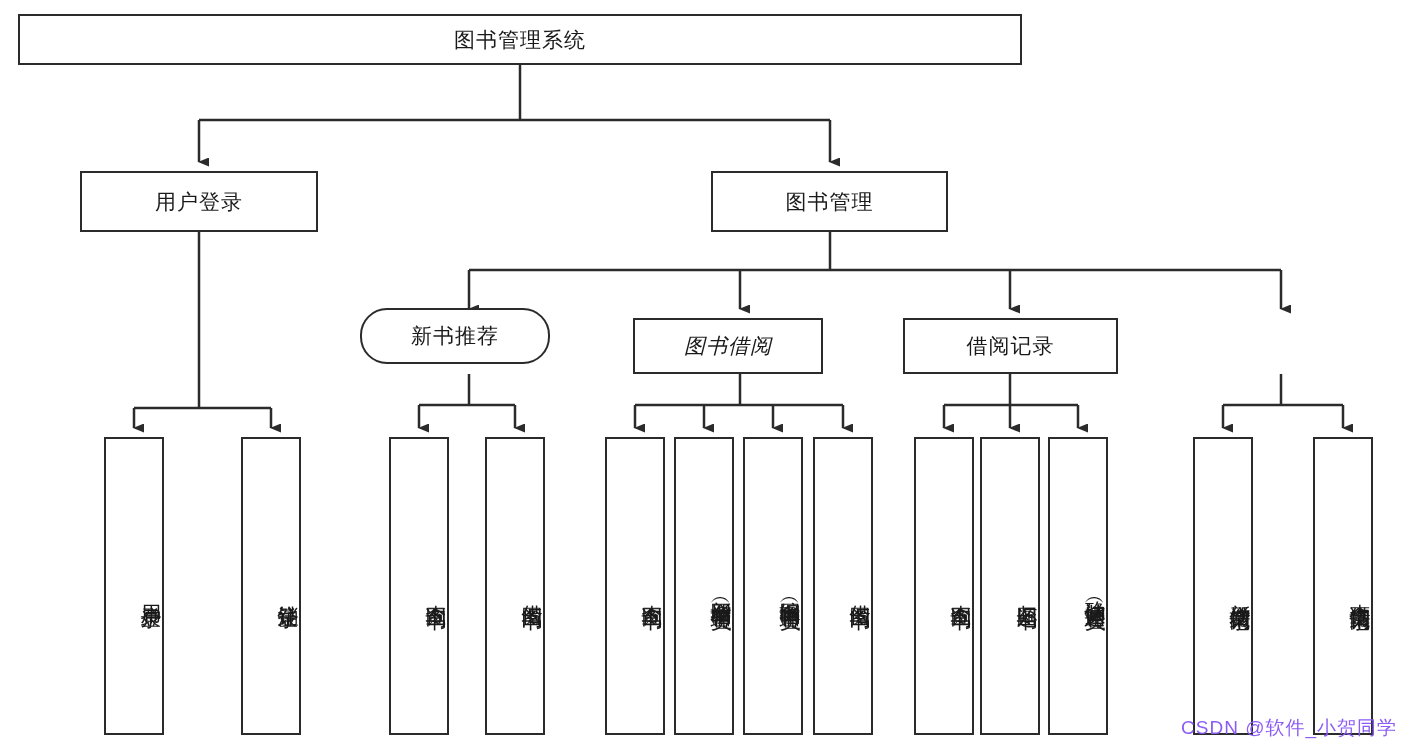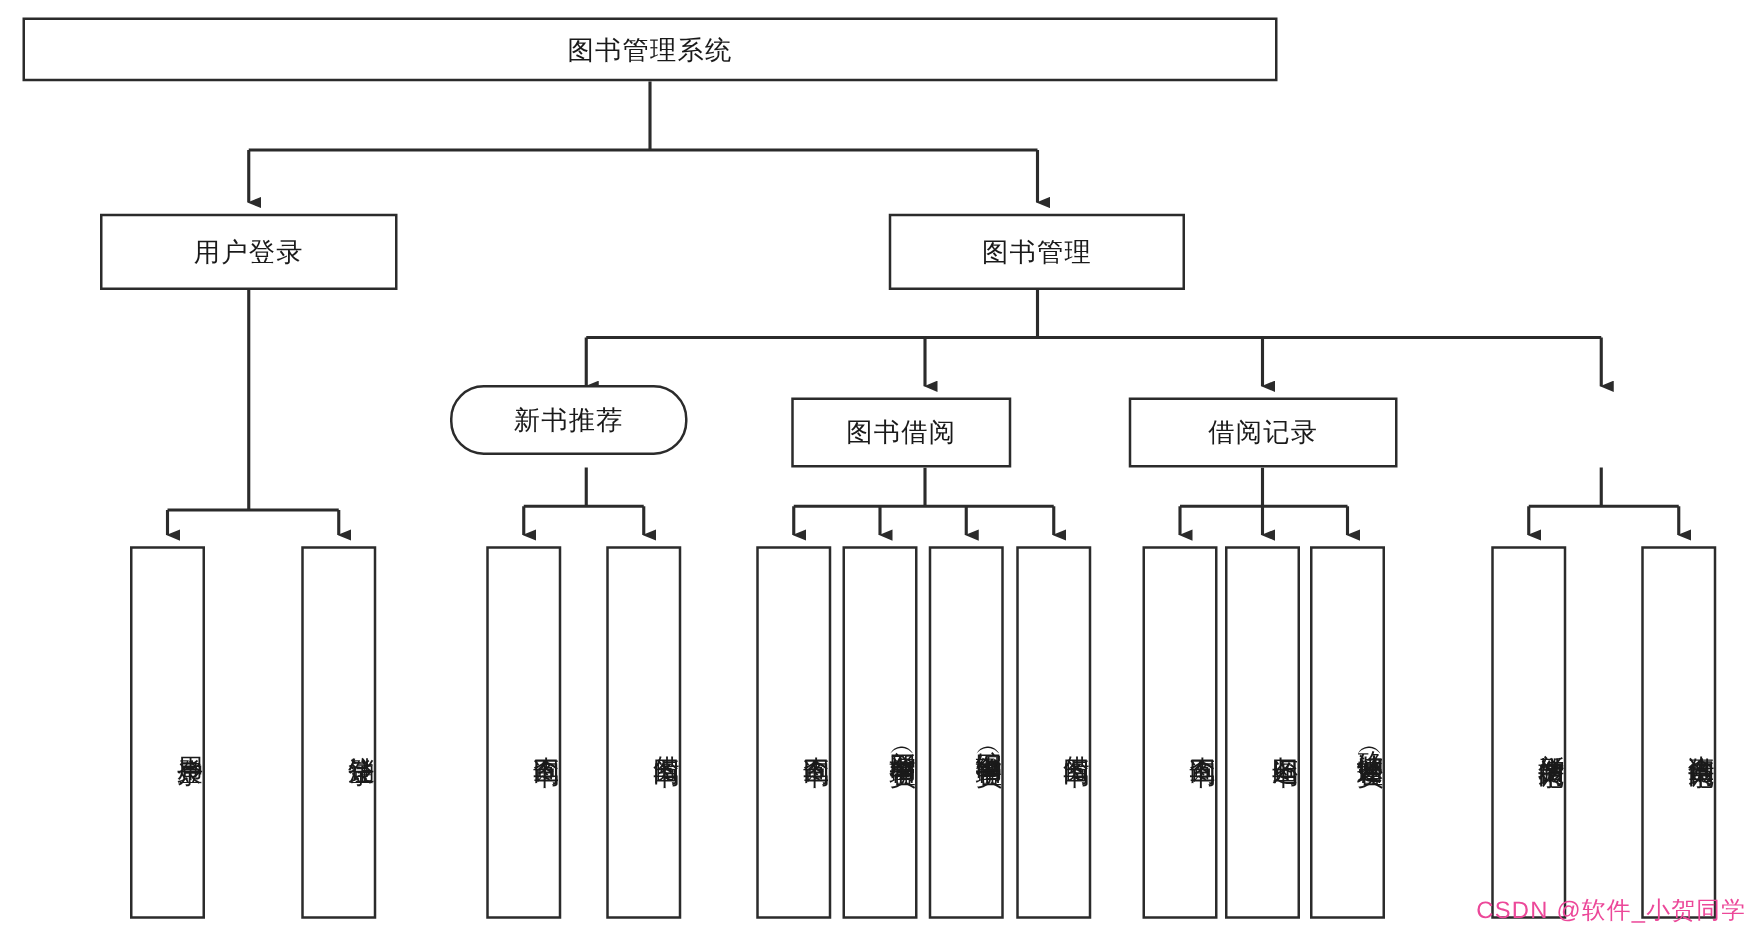--- a/index.html
+++ b/index.html
@@ -50,21 +50,21 @@
     top: 0;
     width: 1405px;
     height: 747px;
     pointer-events: none;
   }
   .watermark {
     position: absolute;
     right: 8px;
     bottom: 6px;
     font-size: 19px;
-    color: #ec4899;
+    color: #8b5cf6;
     letter-spacing: 1px;
     white-space: nowrap;
   }
 </style>
 </head>
 <body>
 
 <div id="canvas">
 
   <svg class="edges" viewBox="0 0 1405 747">
@@ -127,21 +127,21 @@
   <div class="node horiz" style="left:80px; top:171px; width:238px; height:61px;">
     <span>用户登录</span>
   </div>
   <div class="node horiz" style="left:711px; top:171px; width:237px; height:61px;font-family:Liberation Serif, serif;">
     <span>图书管理</span>
   </div>
 
   <div class="node horiz" style="left:360px; top:308px; width:190px; height:56px;border-radius:27px;">
     <span>新书推荐</span>
   </div>
-  <div class="node horiz" style="left:633px; top:318px; width:176px; height:56px;">
+  <div class="node horiz" style="left:633px; top:318px; width:190px; height:56px;font-style:italic;">
     <span>图书借阅</span>
   </div>
   <div class="node horiz" style="left:903px; top:318px; width:215px; height:56px;">
     <span>借阅记录</span>
   </div>
 
   <div class="node vert" style="left:104px; top:437px; width:60px; height:298px;">
     <span class="vtext">用户登录</span>
   </div>
   <div class="node vert" style="left:241px; top:437px; width:60px; height:298px;">

